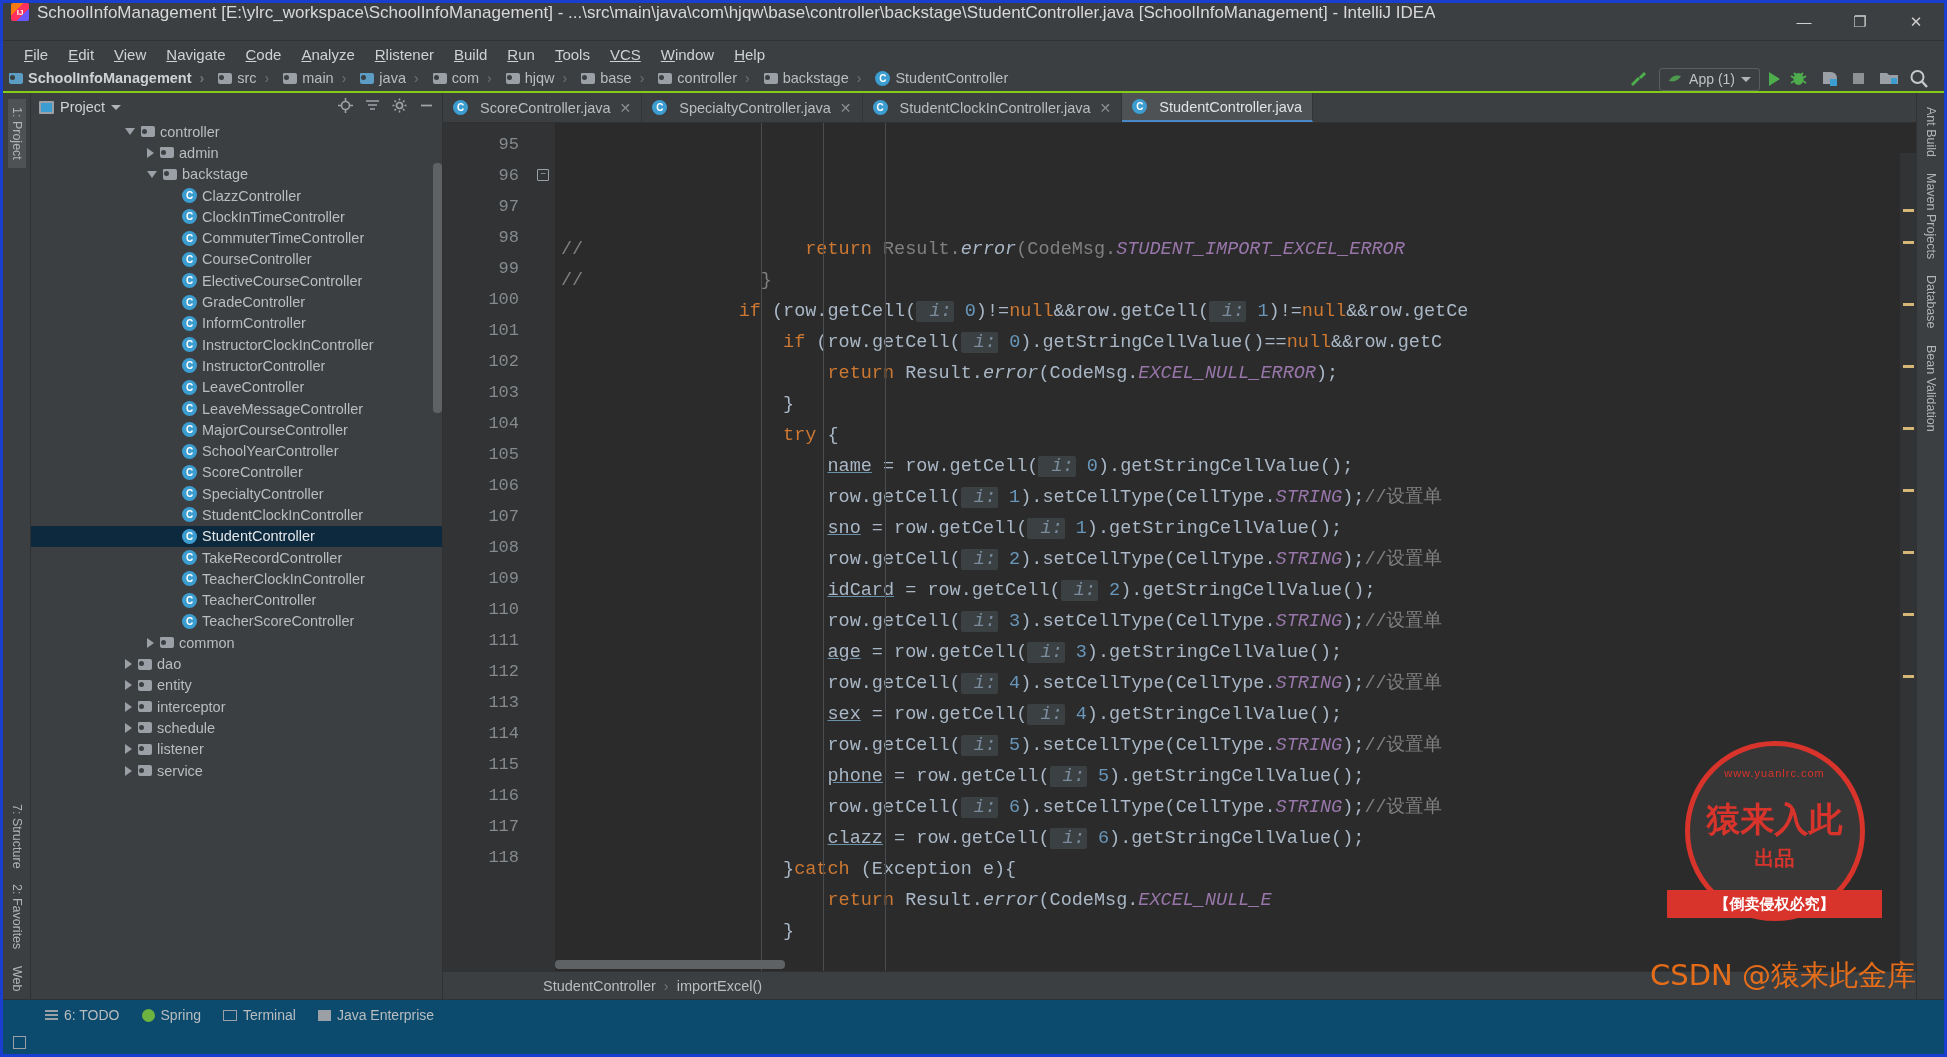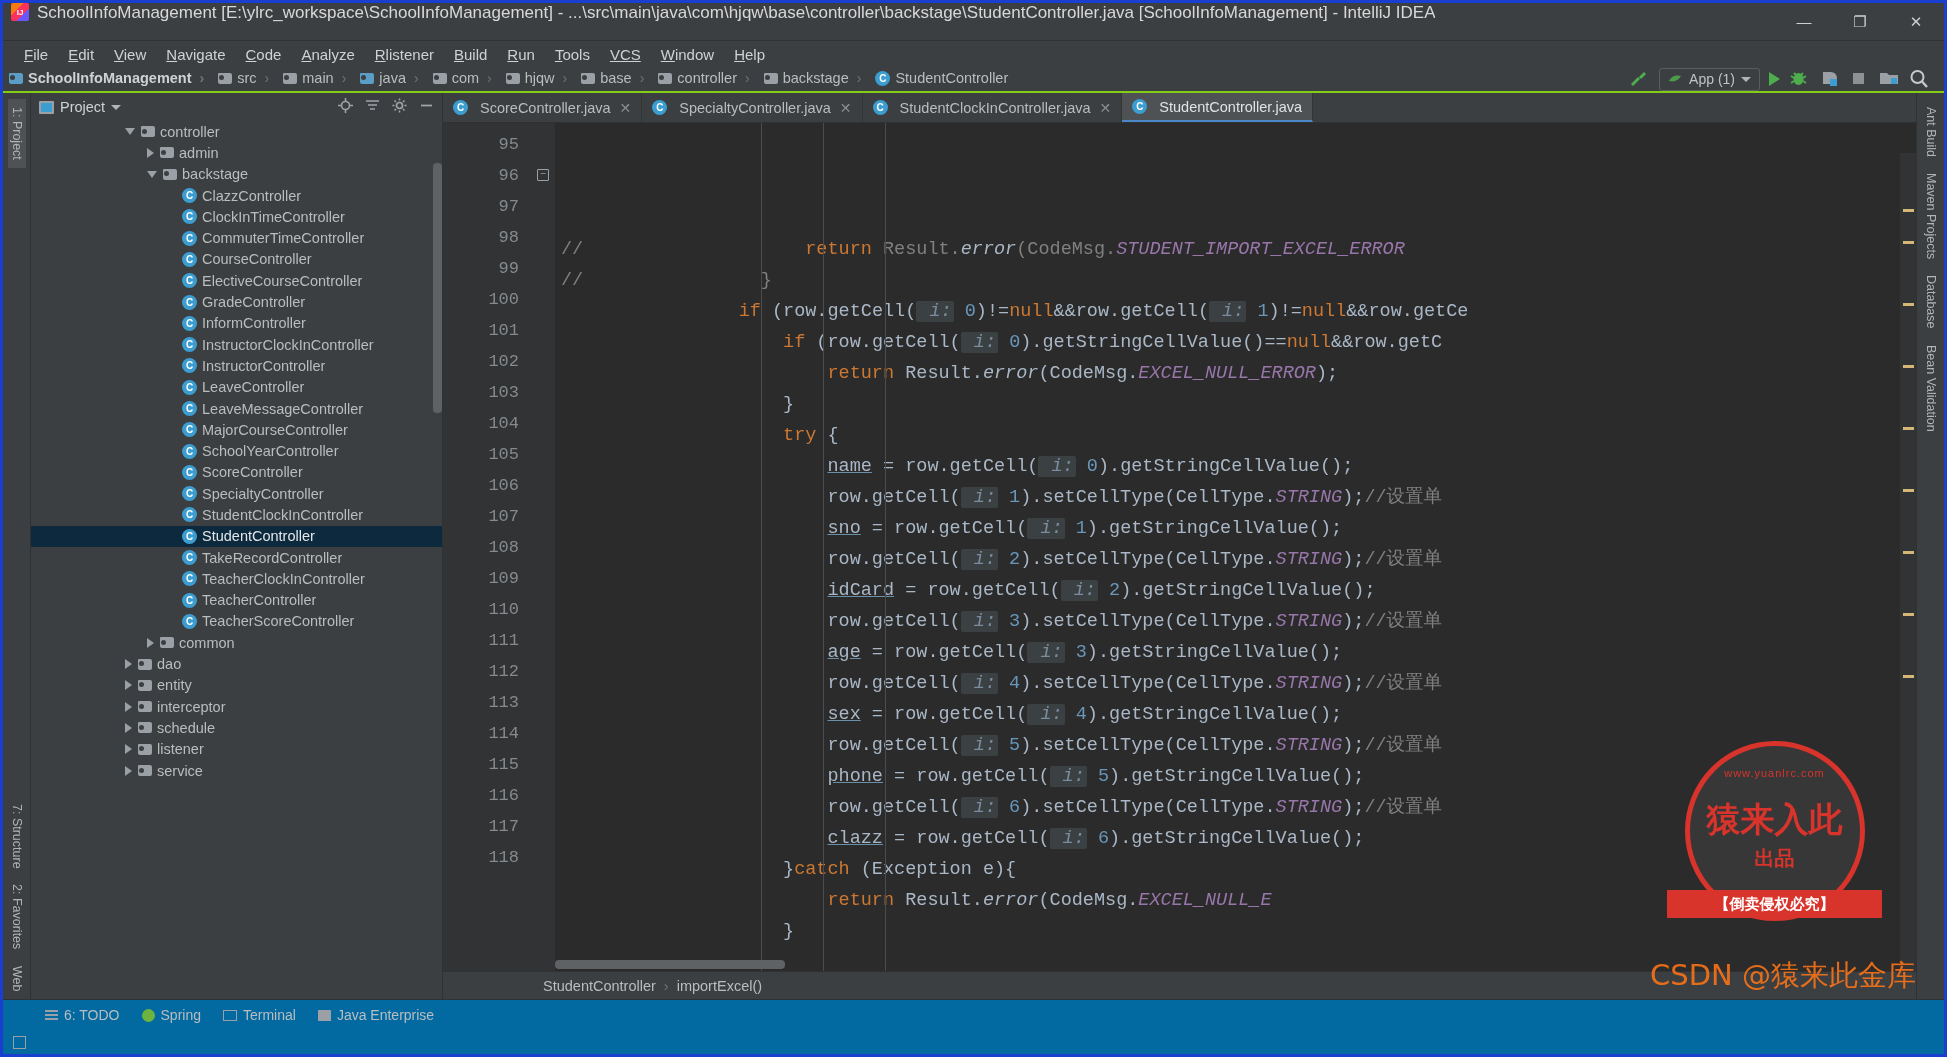--- a/index.html
+++ b/index.html
@@ -285,21 +285,21 @@
     display: flex; align-items: center; gap: 8px;
     padding-left: 100px;
     color: #b9bdbf; font-size: 14.5px;
     border-top: 1px solid #2f3133;
   }
   .bc-sep { color: #70757a; }
 
   
   .bottombar {
     position: absolute; left: 0; right: 0; bottom: 0;
-    height: 55px; background: #0369a1;
+    height: 55px; background: #0c4a6e;
     border-top: 1px solid #2f3133;
   }
   .bb-tools {
     height: 30px; display: flex; align-items: center;
     gap: 22px; padding-left: 42px;
     color: #b9bdbf; font-size: 14px;
   }
   .bb-item { display: flex; align-items: center; gap: 6px; }
   .todo-ico {
     width: 13px; height: 11px;

